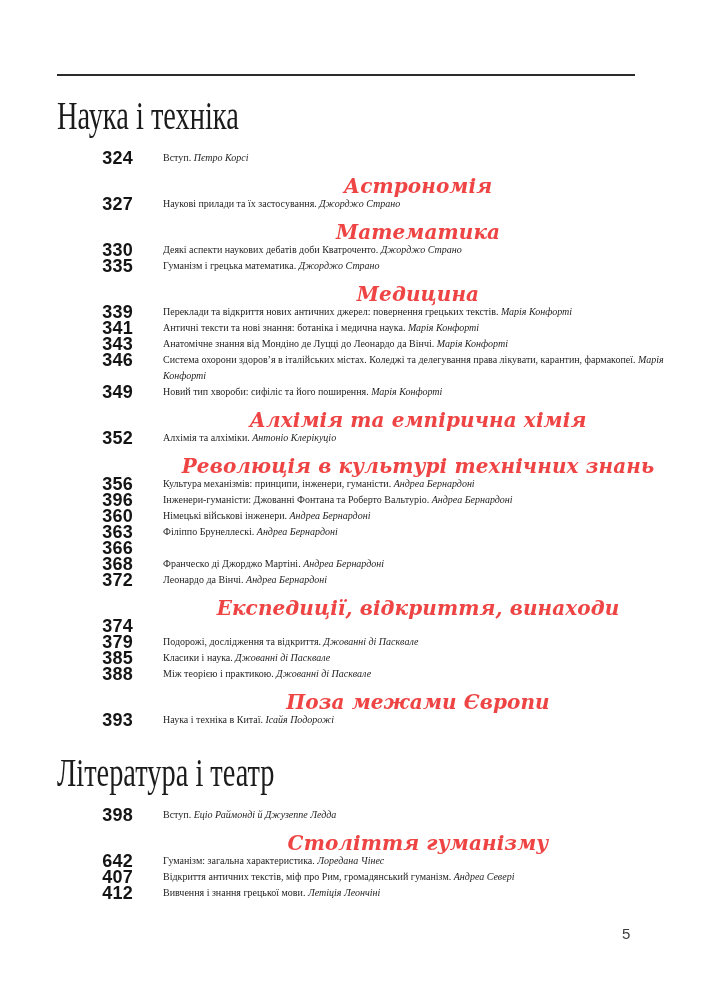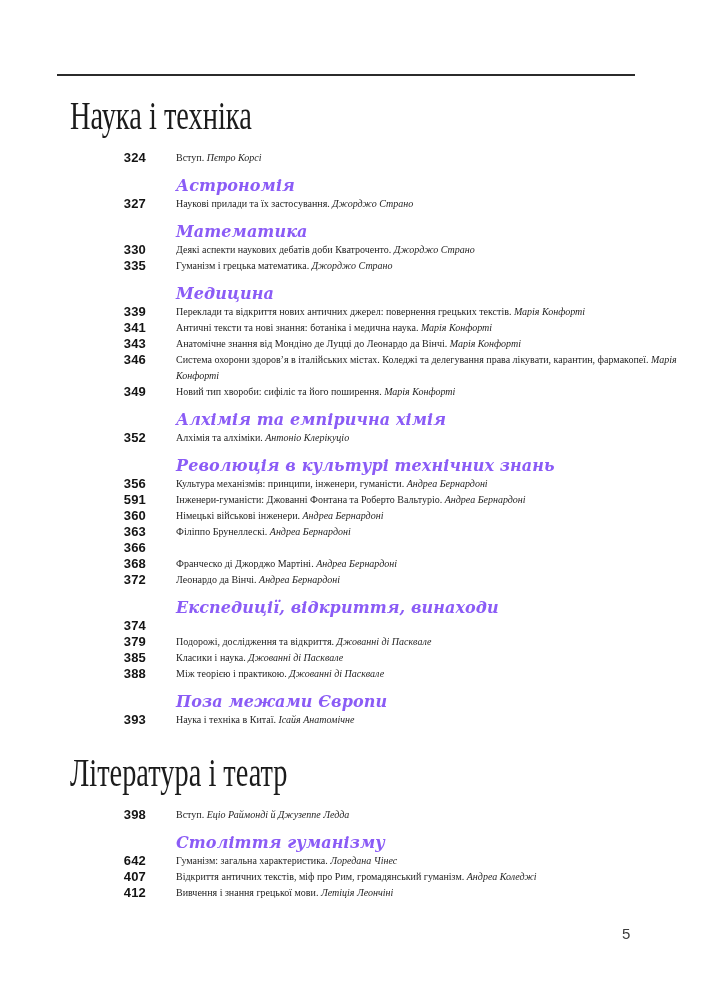--- a/index.html
+++ b/index.html
@@ -12,21 +12,21 @@
     color:#222;
   }
   .rule{
     position:absolute;
     left:57px;top:74px;
     width:578px;height:2px;
     background:#2b2b2b;
   }
   .content{
     position:absolute;
-    left:70px;top:96px;
+    left:57px;top:96px;
     width:616px;
   }
   .section-title{
     margin:0 0 14px 0;
     font-family:"Liberation Serif", serif;
     font-weight:400;
     font-size:40px;
     line-height:40px;
     color:#1b1b1b;
     white-space:nowrap;
@@ -34,35 +34,36 @@
     transform-origin:left center;
   }
   .section + .section .section-title{
     margin-top:25px;
   }
   .group-heading{
     margin:10px 0 0 106px;
     font-family:"DejaVu Serif", serif;
     font-style:italic;
     font-weight:700;
-    font-size:16px;
+    font-size:20px;
     line-height:20px;
-    color:#8b5cf6;
+    color:#ef4444;
     letter-spacing:0.1px;
+    text-align:center;
   }
   .entry{
     display:flex;
     align-items:flex-start;
   }
   .entry .num{
     width:76px;
     text-align:right;
     font-family:"Liberation Sans", sans-serif;
     font-weight:700;
-    font-size:13px;
+    font-size:18px;
     line-height:16px;
     color:#141414;
     letter-spacing:0.2px;
     flex:0 0 auto;
   }
   .entry .txt{
     margin-left:30px;
     width:507px;
     font-family:"Liberation Serif", serif;
     font-size:10px;
@@ -132,21 +133,21 @@
         <div class="entry">
           <div class="num">352</div>
           <div class="txt">Алхімія та алхіміки. <span class="author">Антоніо Клерікуціо</span></div>
         </div>
         <h2 class="group-heading">Революція в культурі технічних знань</h2>
         <div class="entry">
           <div class="num">356</div>
           <div class="txt">Культура механізмів: принципи, інженери, гуманісти. <span class="author">Андреа Бернардоні</span></div>
         </div>
         <div class="entry">
-          <div class="num">591</div>
+          <div class="num">396</div>
           <div class="txt">Інженери-гуманісти: Джованні Фонтана та Роберто Вальтуріо. <span class="author">Андреа Бернардоні</span></div>
         </div>
         <div class="entry">
           <div class="num">360</div>
           <div class="txt">Німецькі військові інженери. <span class="author">Андреа Бернардоні</span></div>
         </div>
         <div class="entry">
           <div class="num">363</div>
           <div class="txt">Філіппо Брунеллескі. <span class="author">Андреа Бернардоні</span></div>
         </div>
@@ -173,37 +174,37 @@
           <div class="num">385</div>
           <div class="txt">Класики і наука. <span class="author">Джованні ді Пасквале</span></div>
         </div>
         <div class="entry">
           <div class="num">388</div>
           <div class="txt">Між теорією і практикою. <span class="author">Джованні ді Пасквале</span></div>
         </div>
         <h2 class="group-heading">Поза межами Європи</h2>
         <div class="entry">
           <div class="num">393</div>
-          <div class="txt">Наука і техніка в Китаї. <span class="author">Ісайя Анатомічне</span></div>
+          <div class="txt">Наука і техніка в Китаї. <span class="author">Ісайя Подорожі</span></div>
         </div>
       </div>
       <div class="section">
         <h1 class="section-title">Література і театр</h1>
         <div class="entry">
           <div class="num">398</div>
           <div class="txt">Вступ. <span class="author">Еціо Раймонді й Джузеппе Ледда</span></div>
         </div>
         <h2 class="group-heading">Століття гуманізму</h2>
         <div class="entry">
           <div class="num">642</div>
           <div class="txt">Гуманізм: загальна характеристика. <span class="author">Лоредана Чінес</span></div>
         </div>
         <div class="entry">
           <div class="num">407</div>
-          <div class="txt">Відкриття античних текстів, міф про Рим, громадянський гуманізм. <span class="author">Андреа Коледжі</span></div>
+          <div class="txt">Відкриття античних текстів, міф про Рим, громадянський гуманізм. <span class="author">Андреа Севері</span></div>
         </div>
         <div class="entry">
           <div class="num">412</div>
           <div class="txt">Вивчення і знання грецької мови. <span class="author">Летіція Леончіні</span></div>
         </div>
       </div>
     </div>
   <div class="folio">5</div>
 </div>
 

